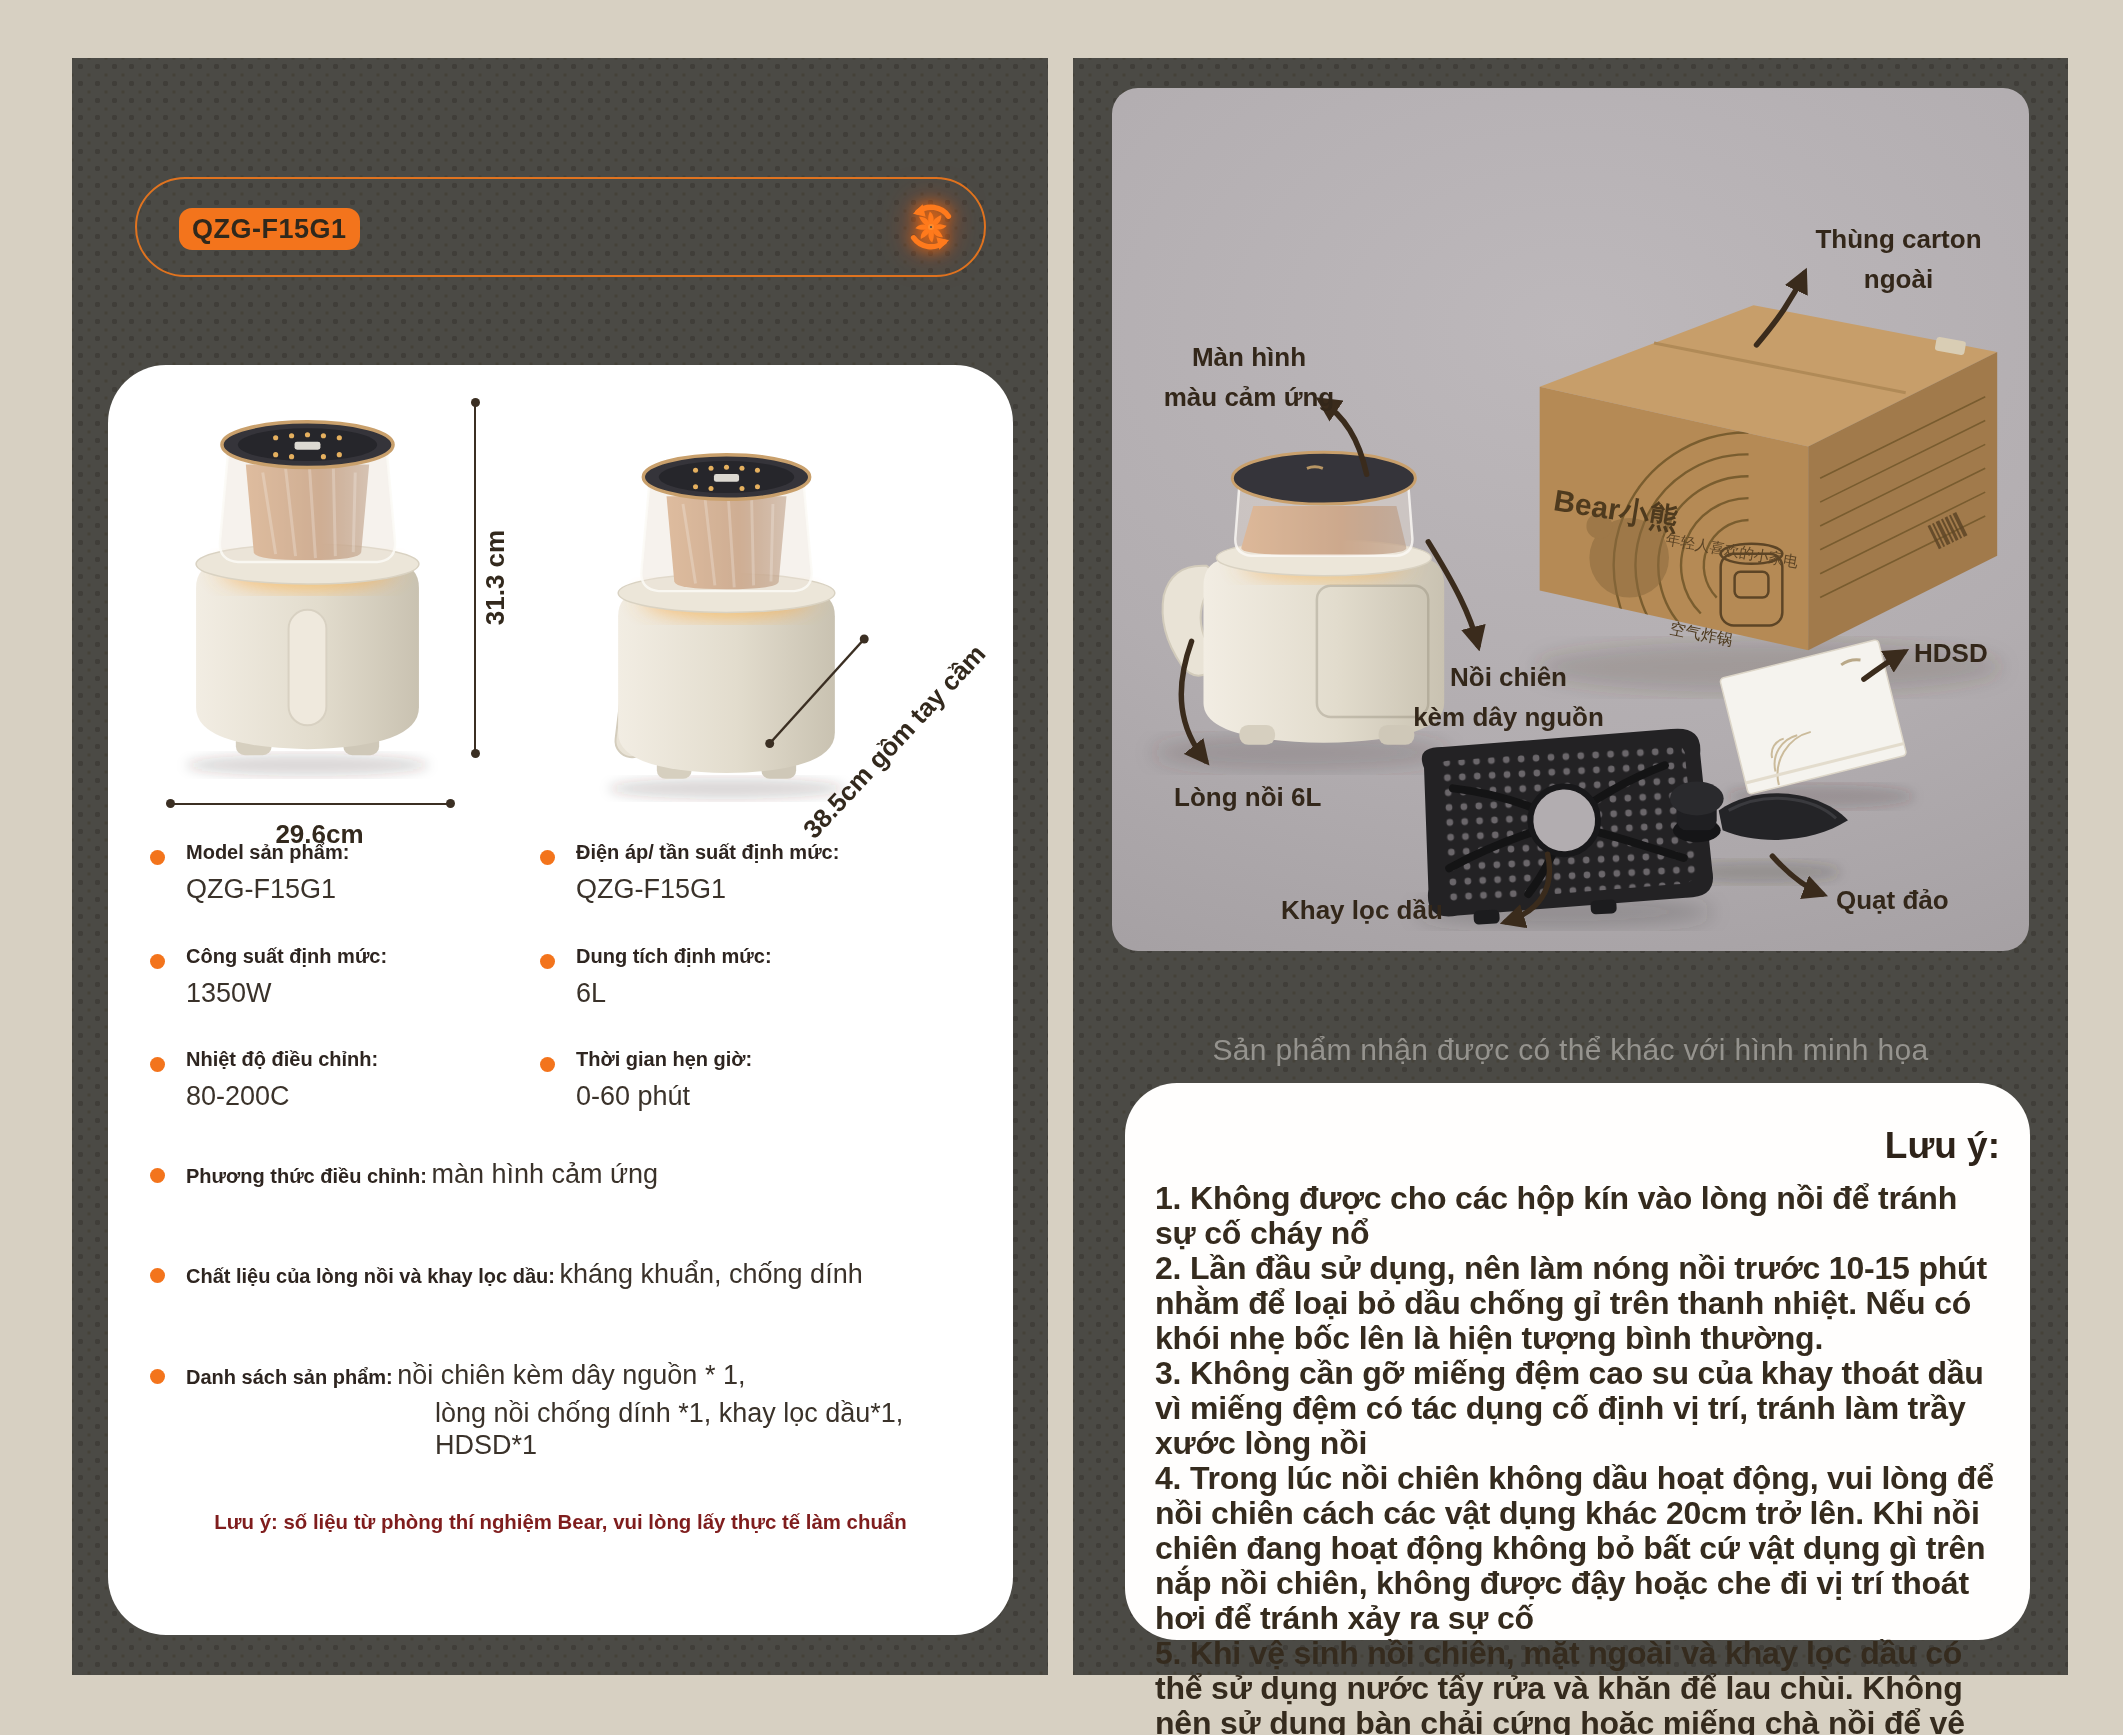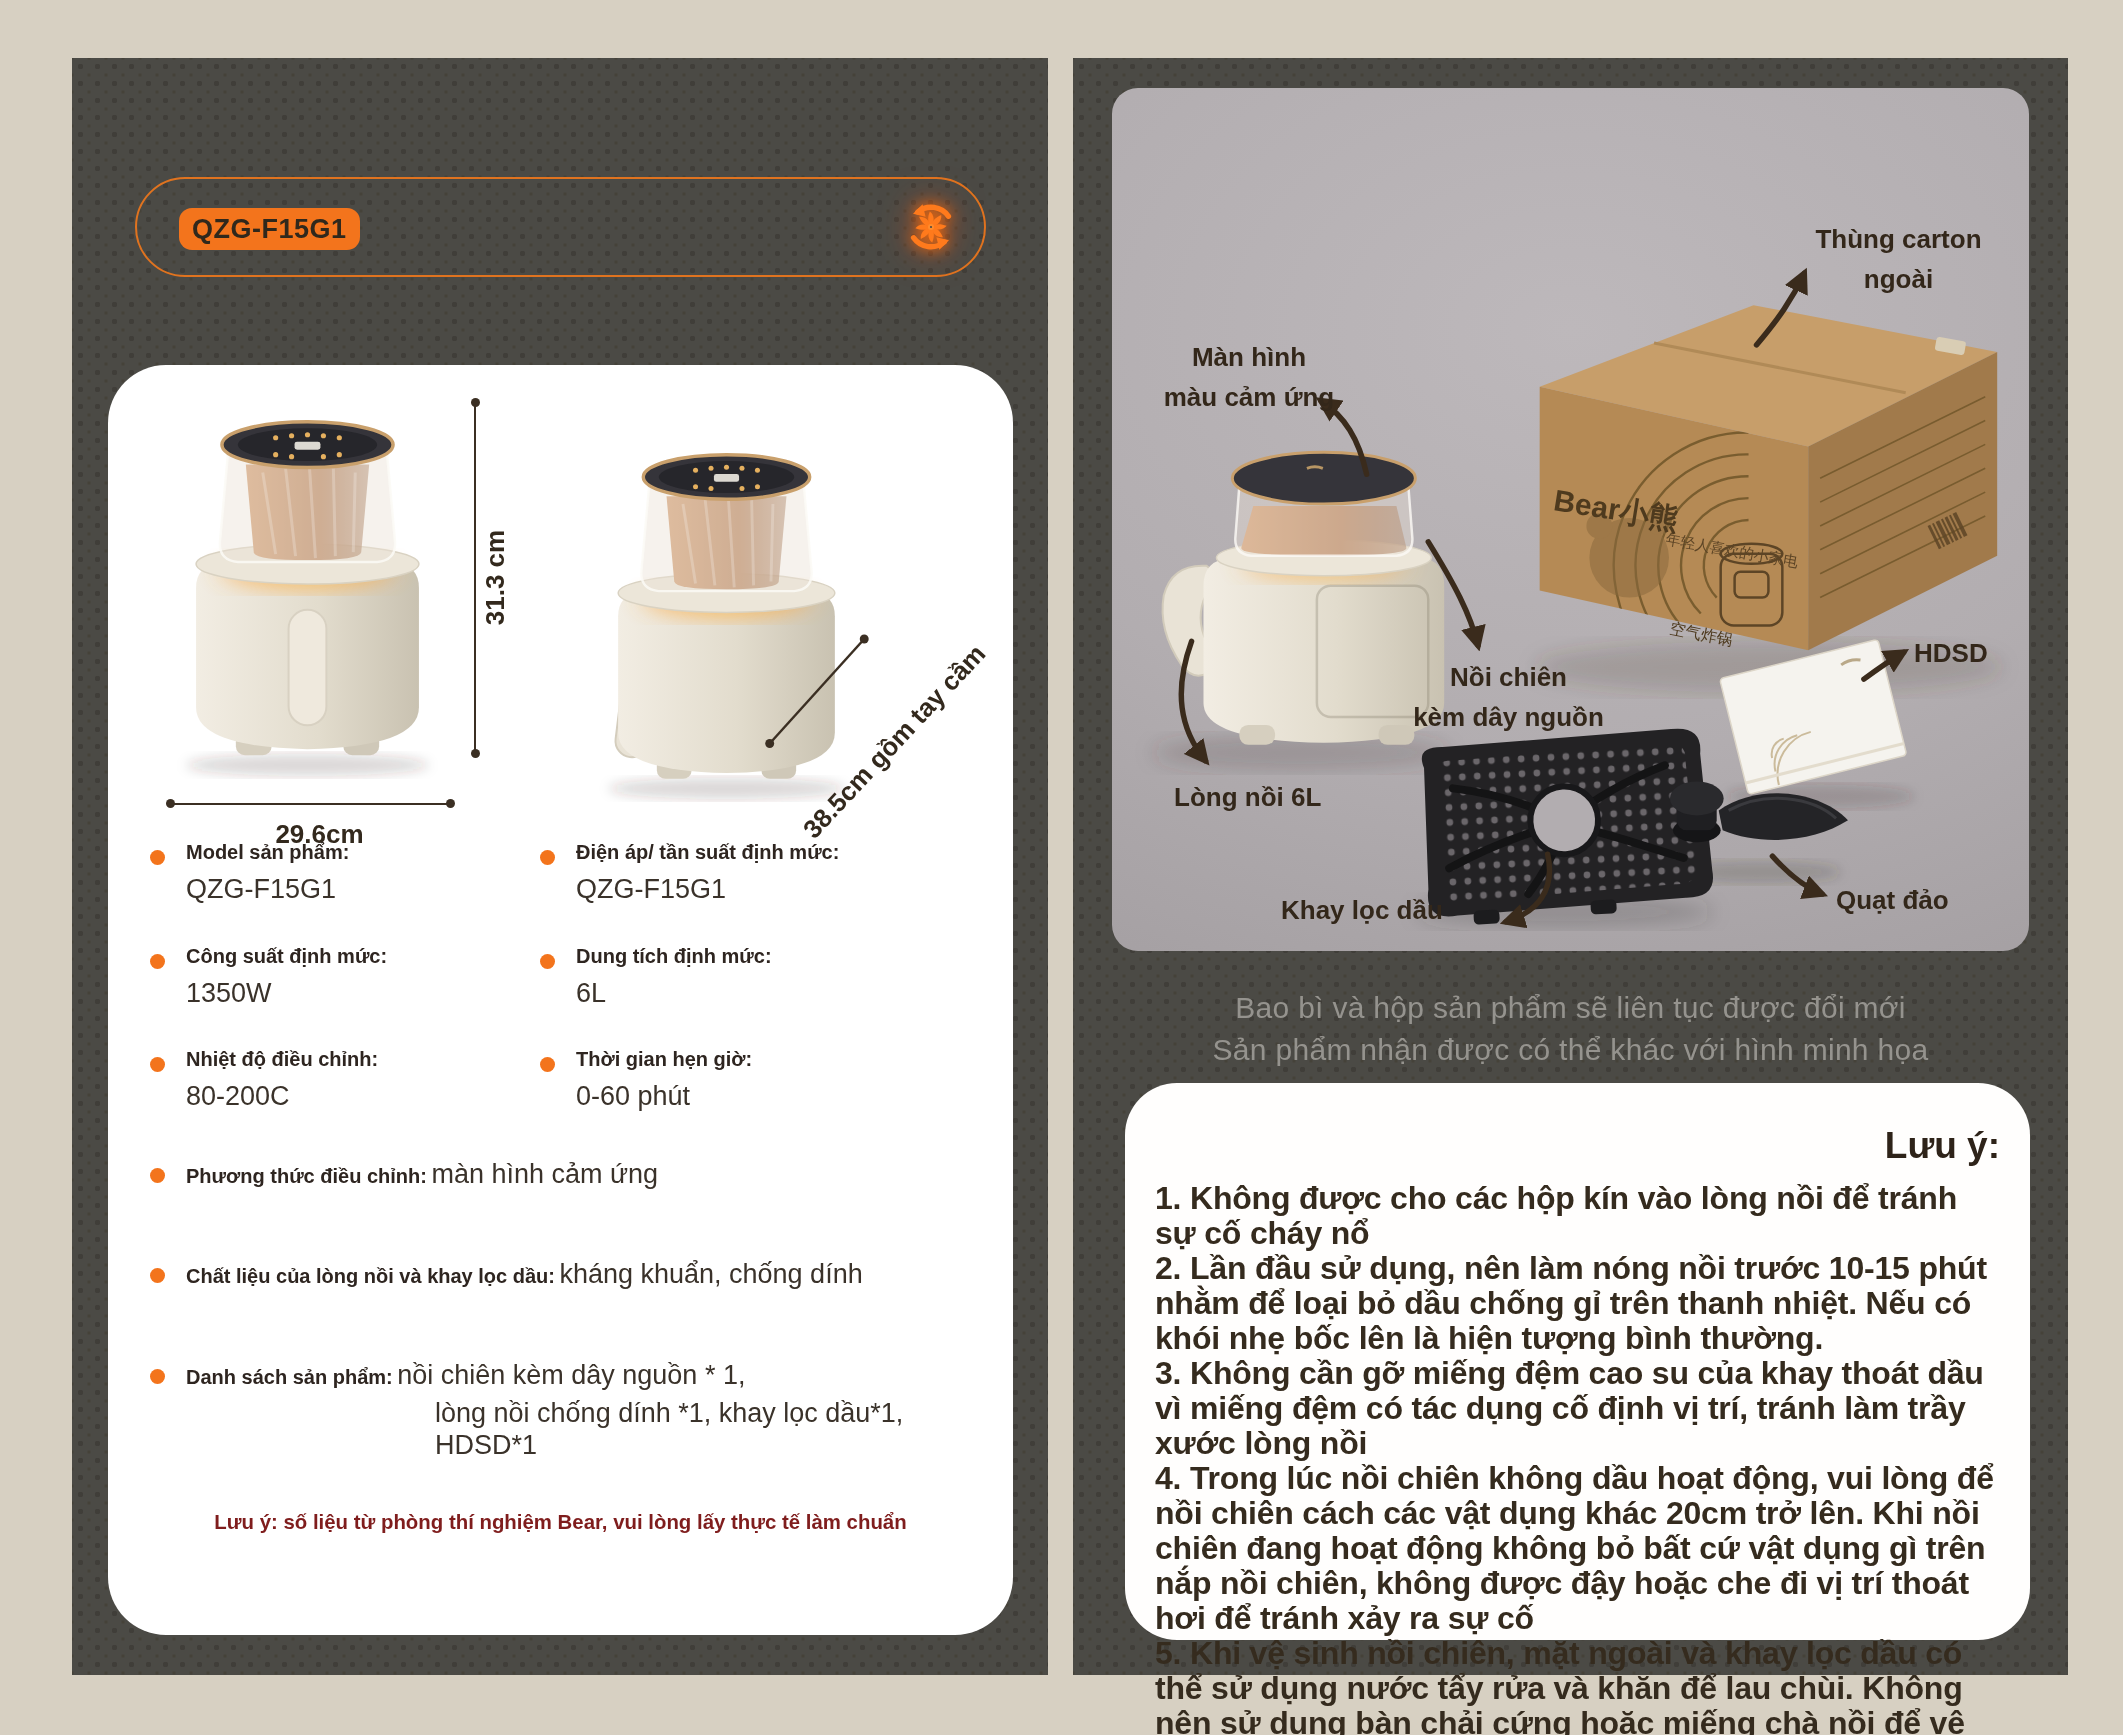--- a/index.html
+++ b/index.html
@@ -408,21 +408,20 @@
     <div class="photo-label" style="left:287px;top:569px;width:219px">
       <div>Nồi chiên</div>
       <div>kèm dây nguồn</div>
     </div>
     <div class="photo-label" style="left:62px;top:689px">Lòng nồi 6L</div>
     <div class="photo-label" style="left:169px;top:802px">Khay lọc dầu</div>
     <div class="photo-label" style="left:802px;top:545px">HDSD</div>
     <div class="photo-label" style="left:724px;top:792px">Quạt đảo</div>
   </div>
 
-  <div class="caption" style="top:933px">Bao bì và hộp sản phẩm sẽ liên tục được đổi mới</div>
   <div class="caption" style="top:975px">Sản phẩm nhận được có thể khác với hình minh họa</div>
 
   <div class="notes-card">
     <div class="notes-title">Lưu ý:</div>
     <div class="note-item">1. Không được cho các hộp kín vào lòng nồi để tránh sự cố cháy nổ</div>
     <div class="note-item">2. Lần đầu sử dụng, nên làm nóng nồi trước 10-15 phút nhằm để loại bỏ dầu chống gỉ trên thanh nhiệt. Nếu có khói nhẹ bốc lên là hiện tượng bình thường.</div>
     <div class="note-item">3. Không cần gỡ miếng đệm cao su của khay thoát dầu vì miếng đệm có tác dụng cố định vị trí, tránh làm trầy xước lòng nồi</div>
     <div class="note-item">4. Trong lúc nồi chiên không dầu hoạt động, vui lòng để nồi chiên cách các vật dụng khác 20cm trở lên. Khi nồi chiên đang hoạt động không bỏ bất cứ vật dụng gì trên nắp nồi chiên, không được đậy hoặc che đi vị trí thoát hơi để tránh xảy ra sự cố</div>
     <div class="note-item">5. Khi vệ sinh nồi chiên, mặt ngoài và khay lọc dầu có thể sử dụng nước tẩy rửa và khăn để lau chùi. Không nên sử dụng bàn chải cứng hoặc miếng chà nồi để vệ sinh vì có thể làm làm hư hại lớp sơn</div>
   </div>

